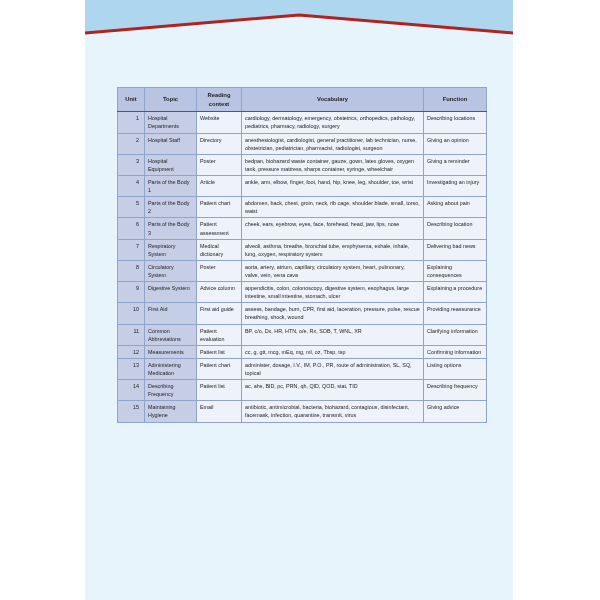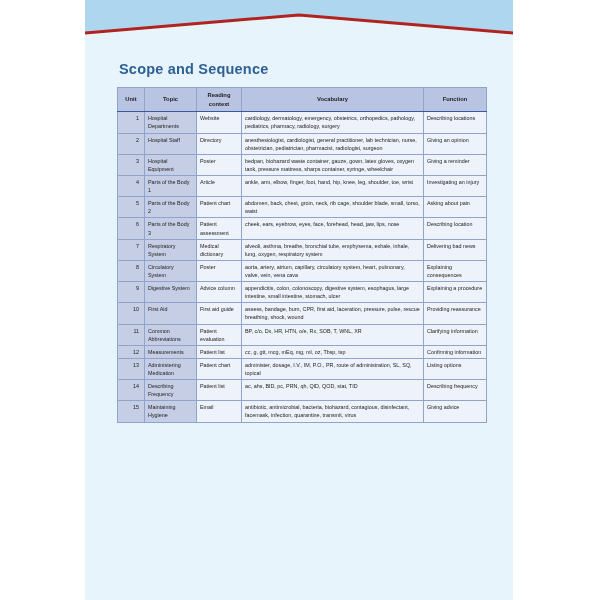--- a/index.html
+++ b/index.html
@@ -106,21 +106,20 @@
 
 <div id="page">
 
   <div class="top-band">
     <svg width="428" height="48" viewBox="0 0 428 48">
       <path d="M0 48 L0 33 L214 15 L428 33 L428 48 Z" fill="#e8f4fc"></path>
       <path d="M0 33 L214 15 L428 33" fill="none" stroke="#b0231f" stroke-width="3"></path>
     </svg>
   </div>
 
-  <div class="title">Scope and Sequence</div>
 
   <table class="sns-table">
     <colgroup>
       <col class="w-unit">
         <col class="w-topic">
         <col class="w-read">
         <col class="w-vocab">
         <col class="w-func">
     </colgroup>
     <thead>

